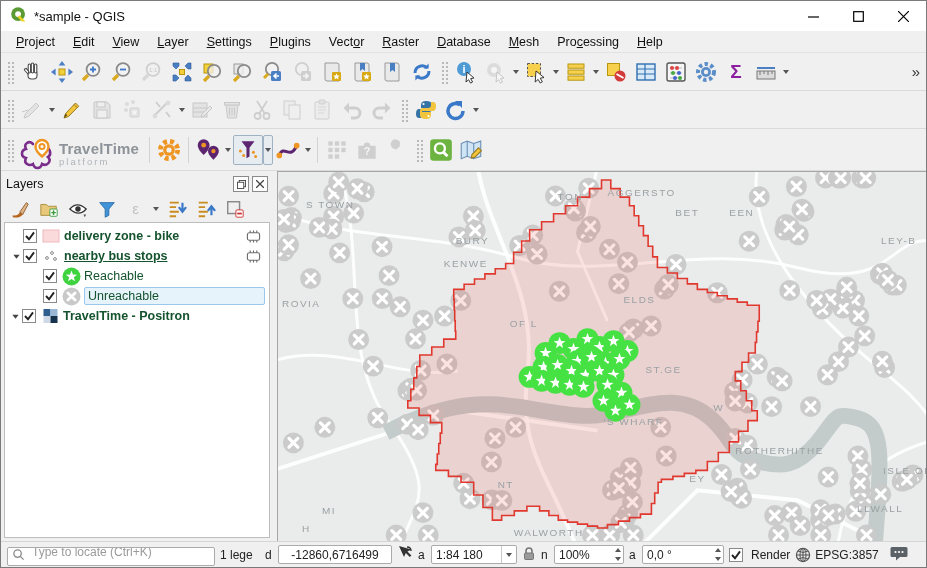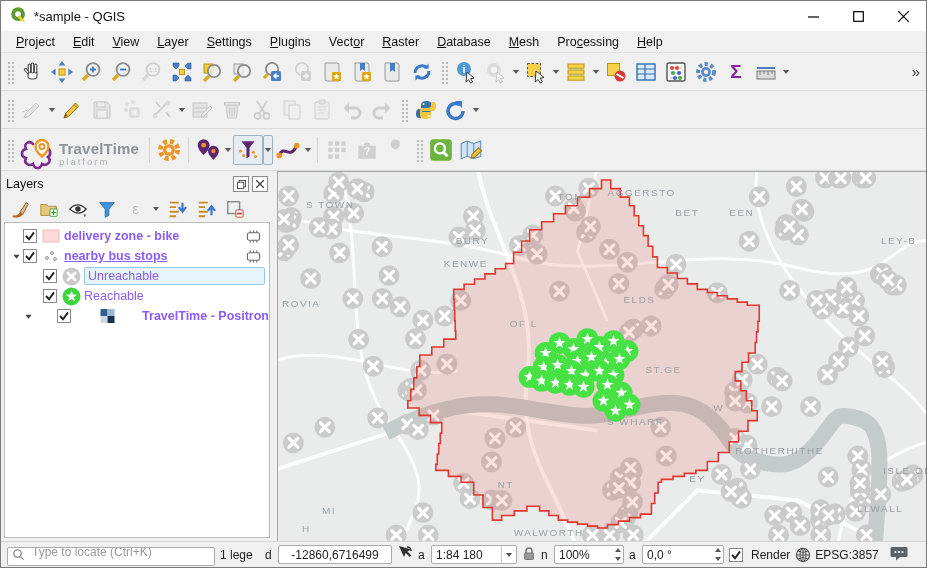--- a/index.html
+++ b/index.html
@@ -35,21 +35,21 @@
   
   .main{flex:1;display:flex;min-height:0;}
   .panel{width:272px;flex:0 0 auto;display:flex;flex-direction:column;background:#f0f0f0;padding:2px 3px 3px 3px;}
   .panel-head{height:22px;display:flex;align-items:center;font-size:12.5px;color:#111;padding:0 2px;}
   .phbtns{margin-left:auto;display:flex;gap:3px;}
   .phbtn{width:16px;height:16px;border:1px solid #8a8a8a;background:#fdfdfd;display:flex;align-items:center;justify-content:center;}
   .panel-tools{height:27px;display:flex;align-items:center;gap:2px;padding:0 2px;}
   .ptb{width:27px;height:24px;display:flex;align-items:center;justify-content:center;}
   .tree{flex:1;background:#fff;border:1px solid #bdbdbd;overflow:hidden;padding-top:3px;font-size:12.5px;}
   .trow{height:20px;display:flex;align-items:center;}
-  .trow .lbl{color:#8b5cf6;white-space:nowrap;}
+  .trow .lbl{color:#14532d;white-space:nowrap;}
   .trow .bold{font-weight:bold;}
   .trow .und{text-decoration:underline;}
   .cbx{width:14px;height:14px;flex:0 0 auto;margin-right:4px;}
   .expc{width:14px;flex:0 0 auto;display:flex;justify-content:center;}
   .swi{width:20px;display:flex;justify-content:center;align-items:center;flex:0 0 auto;margin-right:3px;}
   .chipc{margin-left:auto;margin-right:6px;flex:0 0 auto;display:flex;}
   .hl{flex:1;margin-right:4px;background:#e7f3fb;border:1px solid #98c9ec;border-radius:2px;padding:1px 3px;}
   .splitter{width:4px;background:#f0f0f0;flex:0 0 auto;}
   .map-wrap{flex:1;position:relative;border:1px solid #a6a6a6;border-right:none;border-bottom:none;background:#eaecec;min-width:0;}
   .map-wrap svg{position:absolute;inset:0;width:100%;height:100%;}
@@ -655,43 +655,43 @@
           <div class="trow" style="padding-left: 24px;">
             <span class="expc"></span>
             <span style="display:flex;">
               <svg class="cbx" width="14" height="14" viewBox="0 0 14 14">
                 <rect x="0.5" y="0.5" width="13" height="13" fill="#fff" stroke="#8a8a8a"></rect>
                 <path d="M3 7 l3 3.2 L11 3.4" stroke="#222" stroke-width="1.9" fill="none"></path>
               </svg>
             </span>
             <span class="swi">
               <svg width="19" height="19" viewBox="-9.5 -9.5 19 19">
-                <circle r="9" fill="#c9c9c9"></circle>
-                <path d="M-3.6 -3.6 L3.6 3.6 M-3.6 3.6 L3.6 -3.6" stroke="#fff" stroke-width="2.8" stroke-linecap="round"></path>
+                <circle r="9" fill="#3ed33f"></circle>
+                <polygon points="0,-6 1.41,-1.94 5.71,-1.85 2.28,0.74 3.53,4.85 0,2.4 -3.53,4.85 -2.28,0.74 -5.71,-1.85 -1.41,-1.94" fill="#fff"></polygon>
               </svg>
             </span>
-            <span class="hl"><span class="lbl">Unreachable</span></span>
+            <span class="lbl">Reachable</span>
           </div>
           <div class="trow" style="padding-left: 24px;">
             <span class="expc"></span>
             <span style="display:flex;">
               <svg class="cbx" width="14" height="14" viewBox="0 0 14 14">
                 <rect x="0.5" y="0.5" width="13" height="13" fill="#fff" stroke="#8a8a8a"></rect>
                 <path d="M3 7 l3 3.2 L11 3.4" stroke="#222" stroke-width="1.9" fill="none"></path>
               </svg>
             </span>
             <span class="swi">
               <svg width="19" height="19" viewBox="-9.5 -9.5 19 19">
-                <circle r="9" fill="#3ed33f"></circle>
-                <polygon points="0,-6 1.41,-1.94 5.71,-1.85 2.28,0.74 3.53,4.85 0,2.4 -3.53,4.85 -2.28,0.74 -5.71,-1.85 -1.41,-1.94" fill="#fff"></polygon>
+                <circle r="9" fill="#c9c9c9"></circle>
+                <path d="M-3.6 -3.6 L3.6 3.6 M-3.6 3.6 L3.6 -3.6" stroke="#fff" stroke-width="2.8" stroke-linecap="round"></path>
               </svg>
             </span>
-            <span class="lbl">Reachable</span>
+            <span class="hl"><span class="lbl">Unreachable</span></span>
           </div>
-          <div class="trow" style="padding-left: 16px; justify-content: space-between;">
+          <div class="trow" style="padding-left: 3px;">
             <span class="expc">
               <svg width="9" height="9" viewBox="0 0 10 10">
                 <polygon points="1.5,3 8.5,3 5,7.5" fill="#444"></polygon>
               </svg>
             </span>
             <span style="display:flex;">
               <svg class="cbx" width="14" height="14" viewBox="0 0 14 14">
                 <rect x="0.5" y="0.5" width="13" height="13" fill="#fff" stroke="#8a8a8a"></rect>
                 <path d="M3 7 l3 3.2 L11 3.4" stroke="#222" stroke-width="1.9" fill="none"></path>
               </svg>

